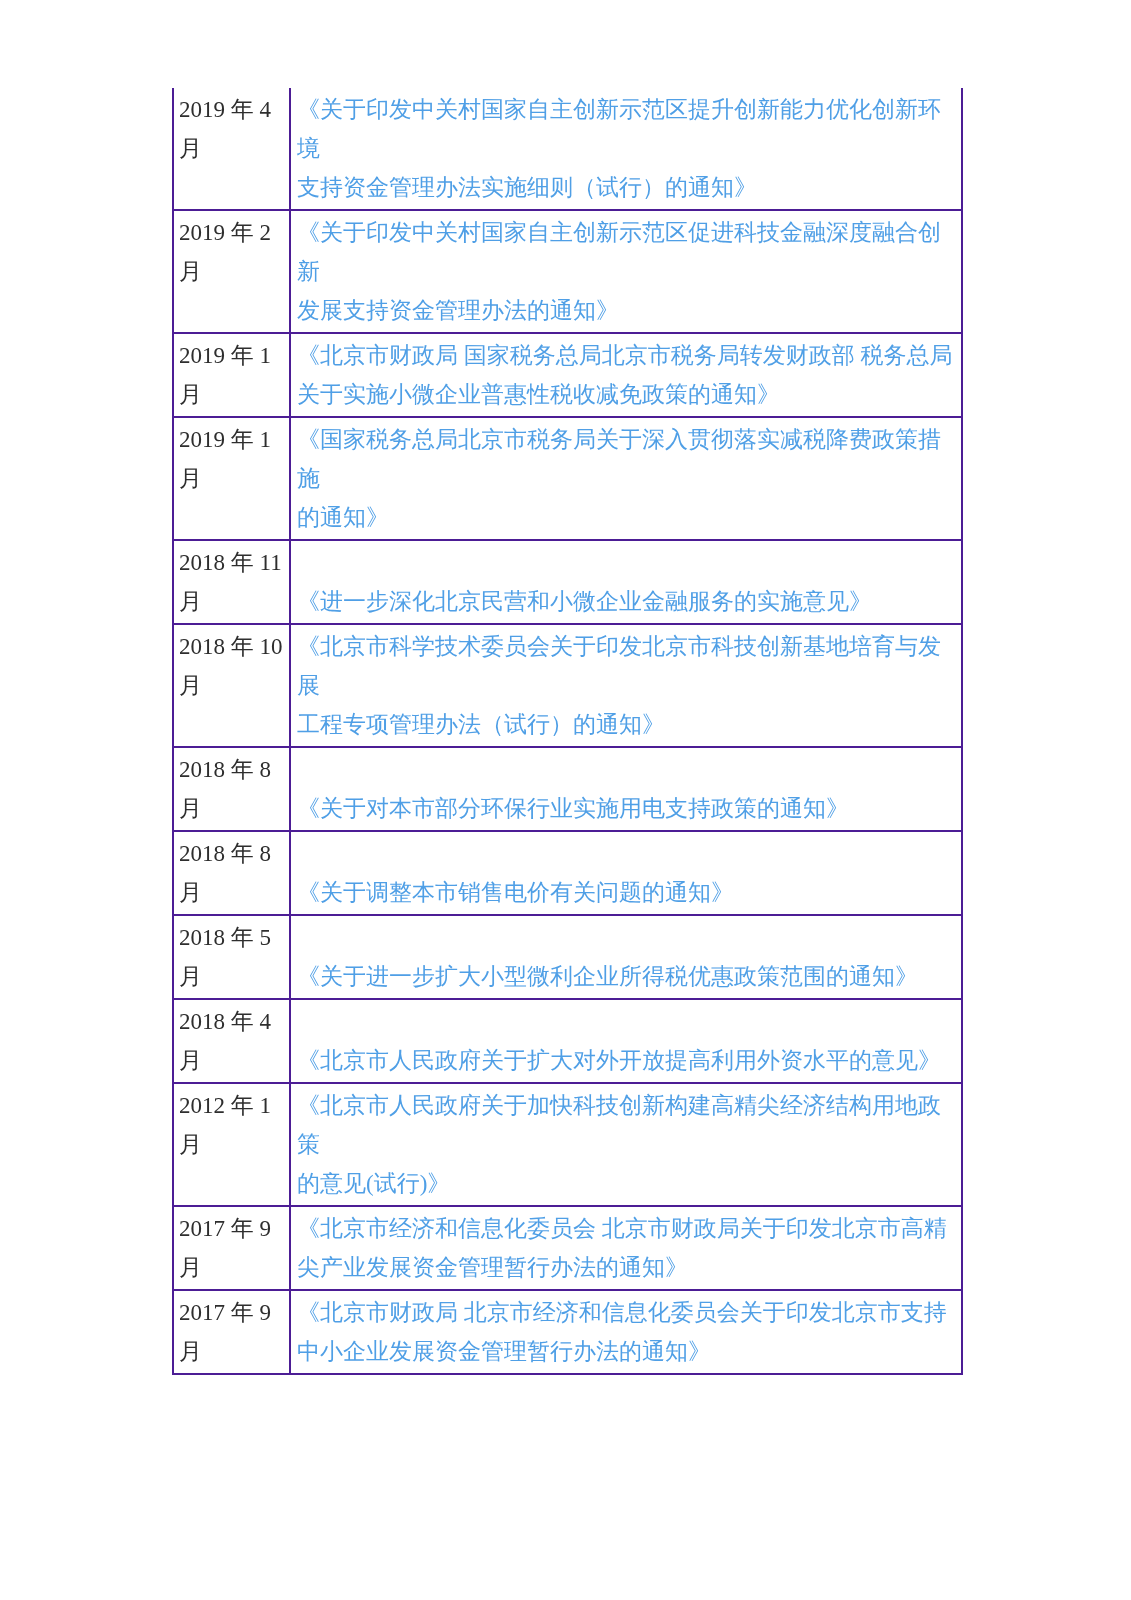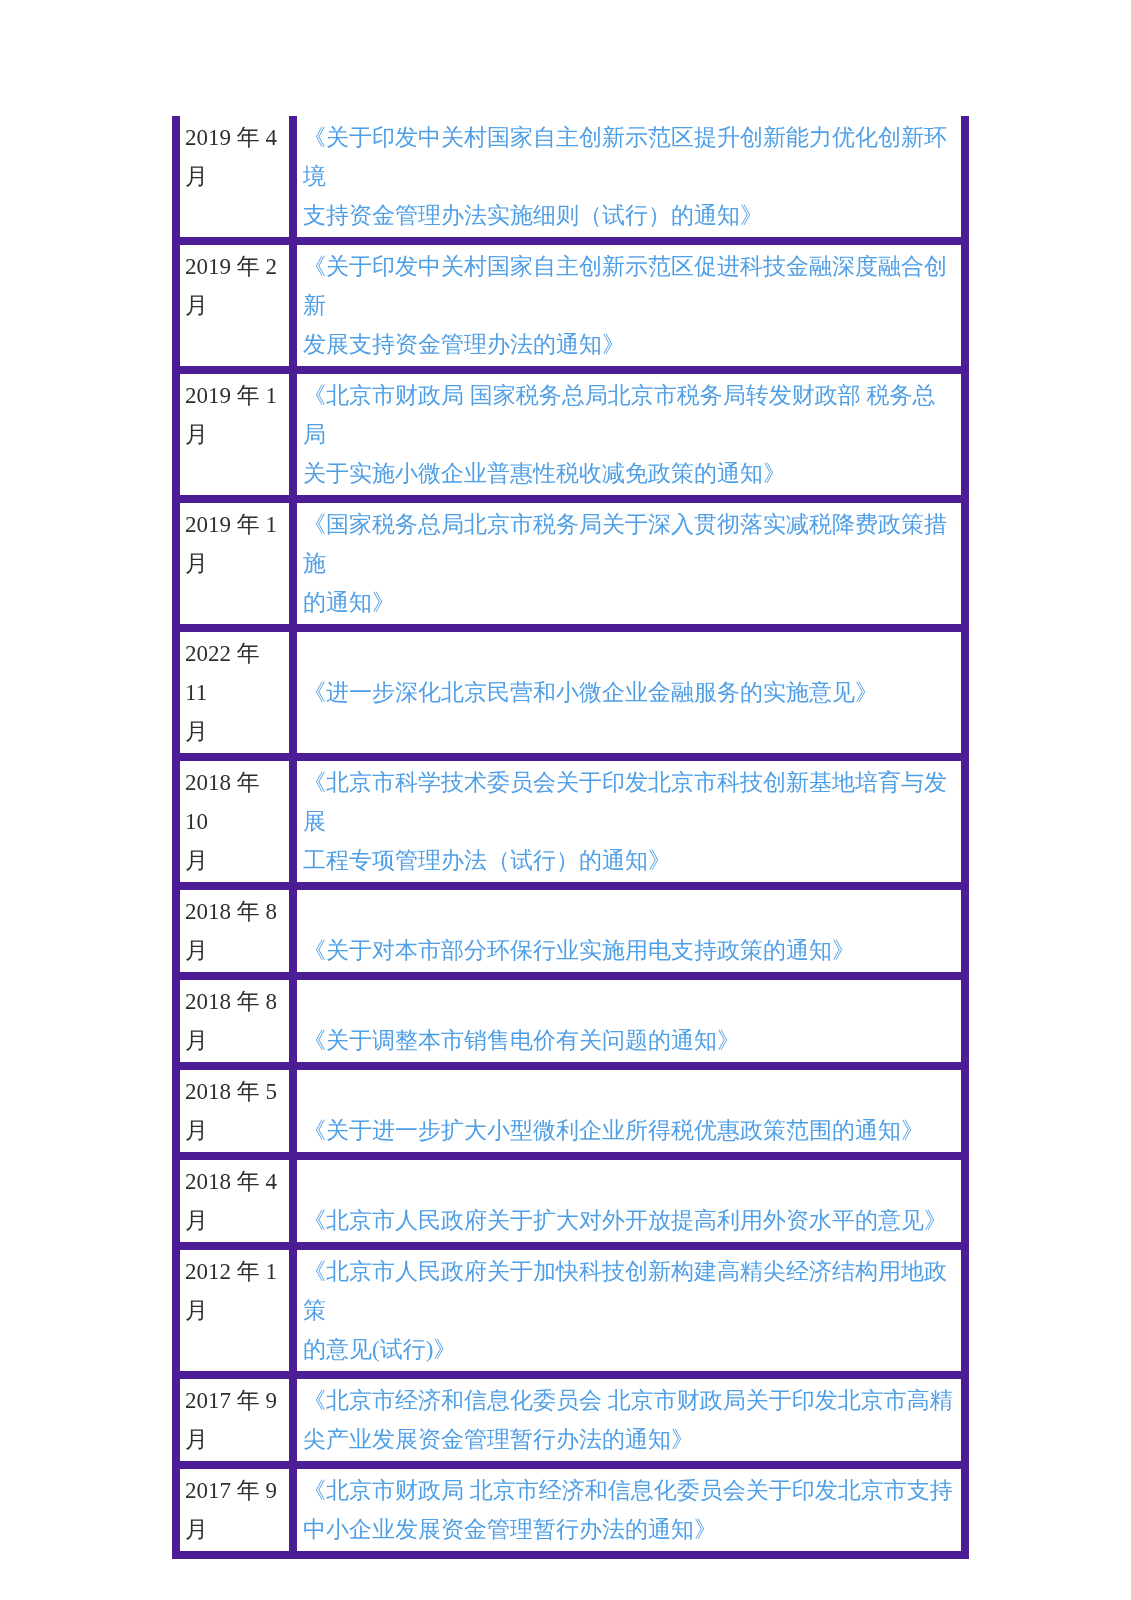--- a/index.html
+++ b/index.html
@@ -3,33 +3,33 @@
 <meta charset="utf-8">
 <style>
   * { box-sizing: border-box; }
   html, body { margin: 0; padding: 0; background: #ffffff; }
   .page {
     width: 1131px;
     height: 1600px;
     background: #ffffff;
     position: relative;
     overflow: hidden;
-    padding-top: 116px;
+    padding-top: 88px;
     font-family: "Liberation Serif", "DejaVu Serif", serif;
   }
   table.policy-table {
     border-collapse: collapse;
     table-layout: fixed;
     margin-left: 172px;
     width: 789px;
   }
   col.col-date  { width: 117px; }
   col.col-title { width: 672px; }
   td {
-    border: 8px solid #4c1d95;
+    border: 2px solid #4c1d95;
     vertical-align: top;
     padding: 2px 3px 2px 5px;
     font-size: 23px;
     line-height: 39px;
     height: 78px;
     white-space: pre-line;
     overflow: hidden;
   }
   tr:first-child td { border-top: none; }
   td.date-cell { color: #2e2e2e; }
@@ -75,21 +75,21 @@
 
   <tr>
     <td class="date-cell">2019 年 1
 月</td>
     <td class="title-cell"><a class="policy-link">《国家税务总局北京市税务局关于深入贯彻落实减税降费政策措施
 的通知》</a></td>
   </tr>
 
 
   <tr>
-    <td class="date-cell">2022 年 11
+    <td class="date-cell">2018 年 11
 月</td>
     <td class="title-cell"><a class="policy-link">
 《进一步深化北京民营和小微企业金融服务的实施意见》</a></td>
   </tr>
 
   <tr>
     <td class="date-cell">2018 年 10
 月</td>
     <td class="title-cell"><a class="policy-link">《北京市科学技术委员会关于印发北京市科技创新基地培育与发展
 工程专项管理办法（试行）的通知》</a></td>

